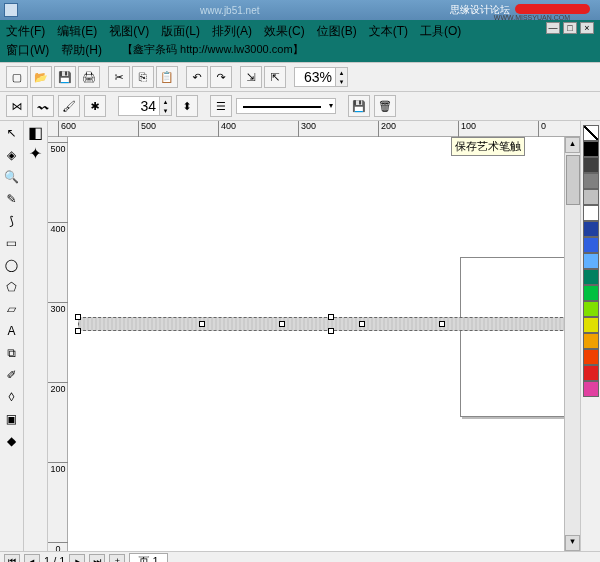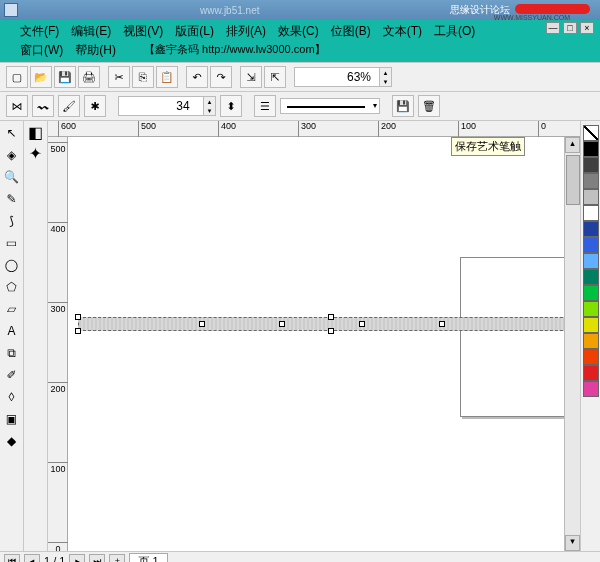--- a/index.html
+++ b/index.html
@@ -5,34 +5,34 @@
 * { box-sizing: border-box; margin: 0; padding: 0; font-family: "Microsoft YaHei", Arial, sans-serif; }
 body { width: 600px; height: 562px; background: #e8e8e8; overflow: hidden; position: relative; }
 
 .titlebar { height: 20px; background: linear-gradient(#6e9fc9,#5a8ab5); display: flex; align-items: center; color: #fff; font-size: 11px; padding: 0 4px; position: relative; }
 .titlebar .ticon { width: 14px; height: 14px; background: #d0e0f0; margin-right: 4px; border: 1px solid #3a6a9a; }
 .titlebar .url { position: absolute; left: 200px; color: #c0d8e8; font-size: 10px; }
 .titlebar .right-txt { position: absolute; right: 90px; font-size: 10px; }
 .titlebar .red-scribble { position: absolute; right: 10px; top: 4px; width: 75px; height: 10px; background: #e52020; border-radius: 5px; }
 .titlebar .tiny { position: absolute; right: 30px; top: 14px; font-size: 7px; color: #444; }
 
-.menubar { background: #14b8a6; padding: 2px 20px; font-size: 12px; border-bottom: 1px solid #c8c8c8; position: relative; }
+.menubar { background: #0f766e; padding: 2px 6px; font-size: 12px; border-bottom: 1px solid #c8c8c8; position: relative; }
 .menubar .row { display: flex; gap: 12px; padding: 1px 0; }
 .menubar .item { cursor: default; white-space: nowrap; }
-.menubar .extra { margin-left: 16px; font-size: 11px; }
+.menubar .extra { margin-left: 8px; font-size: 11px; }
 .win-btns { position: absolute; right: 6px; top: 2px; display: flex; gap: 3px; }
 .win-btns span { width: 14px; height: 12px; border: 1px solid #888; background: #e0e0e0; font-size: 9px; display: flex; align-items: center; justify-content: center; }
 
 .toolbar1 { background: #f0f0f0; padding: 3px 6px; display: flex; align-items: center; gap: 2px; border-bottom: 1px solid #c8c8c8; }
 .tbtn { width: 22px; height: 22px; border: 1px solid #bbb; background: #f5f5f5; display: flex; align-items: center; justify-content: center; font-size: 11px; }
 .sep { width: 4px; }
 
 .toolbar2 { background: #f0f0f0; padding: 3px 6px; display: flex; align-items: center; gap: 4px; border-bottom: 1px solid #c8c8c8; }
 .spin { display: flex; align-items: center; border: 1px solid #bbb; background: #fff; height: 20px; }
-.spin input { border: none; width: 40px; font-size: 12px; padding: 0 3px; text-align: center; margin-left: 44px; }
+.spin input { border: none; width: 40px; font-size: 14px; padding: 0 3px; text-align: right; }
 .spin .arrows { width: 12px; display: flex; flex-direction: column; }
 .spin .arrows span { height: 9px; font-size: 7px; text-align: center; border-left: 1px solid #bbb; background: #eee; line-height: 9px; }
 .linepreview { width: 100px; height: 16px; border: 1px solid #bbb; background: #fff; position: relative; }
 .linepreview::after { content:""; position:absolute; left:6px; right:14px; top:7px; height:2px; background:#000; }
 .linepreview .dd { position:absolute; right:2px; top:2px; font-size:8px; }
 
 .work { display: flex; height: 430px; }
 .toolbox-l { width: 24px; background: #f0f0f0; border-right: 1px solid #c8c8c8; display: flex; flex-direction: column; align-items: center; padding-top: 2px; gap: 2px; }
 .toolbox-l .tool { width: 20px; height: 20px; font-size: 12px; display: flex; align-items: center; justify-content: center; border: 1px solid transparent; }
 .toolbox-b { width: 24px; background: #f0f0f0; border-right: 1px solid #c8c8c8; display: flex; flex-direction: column; align-items: center; padding-top: 2px; gap: 2px; }

